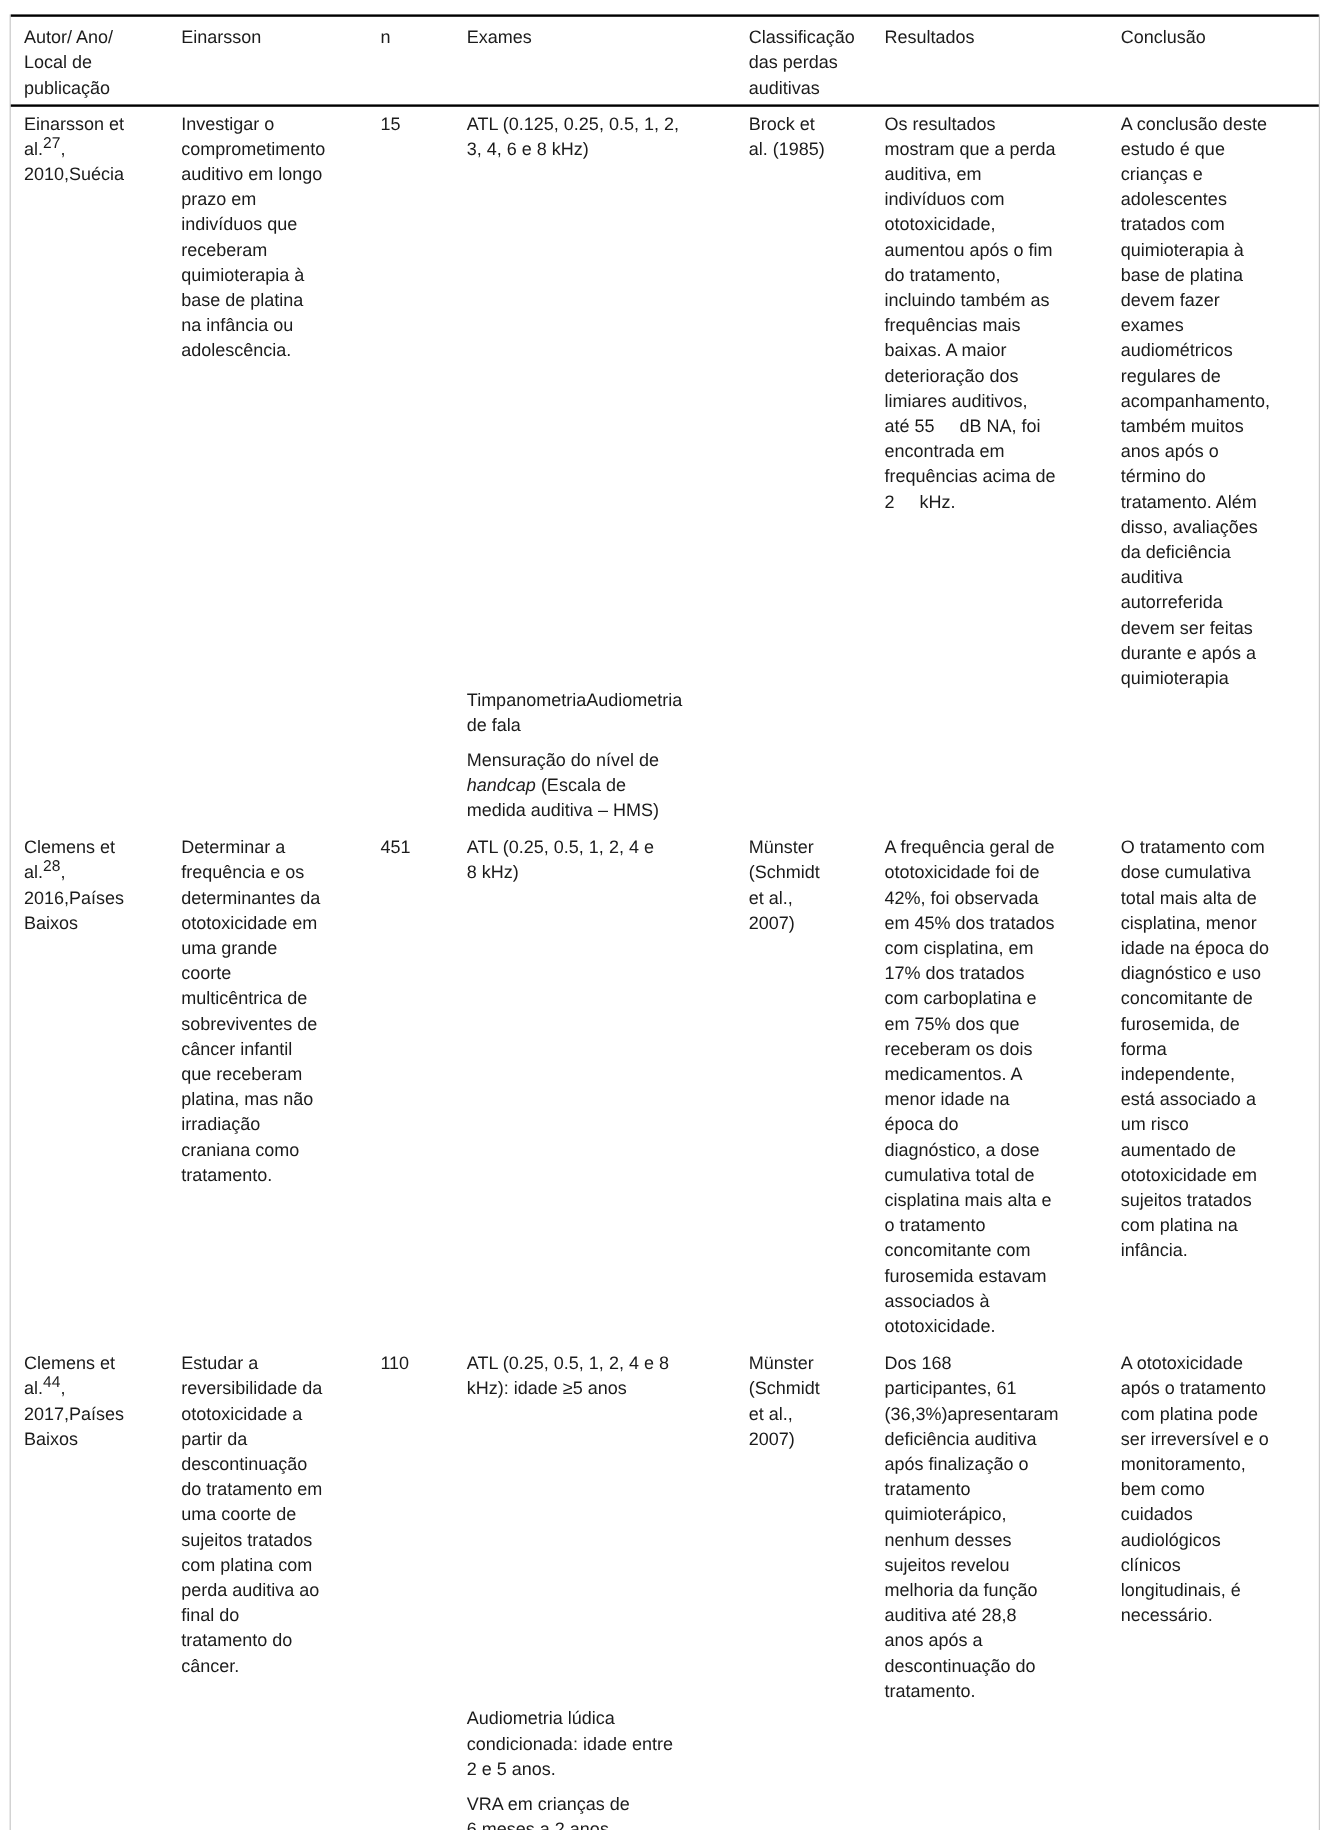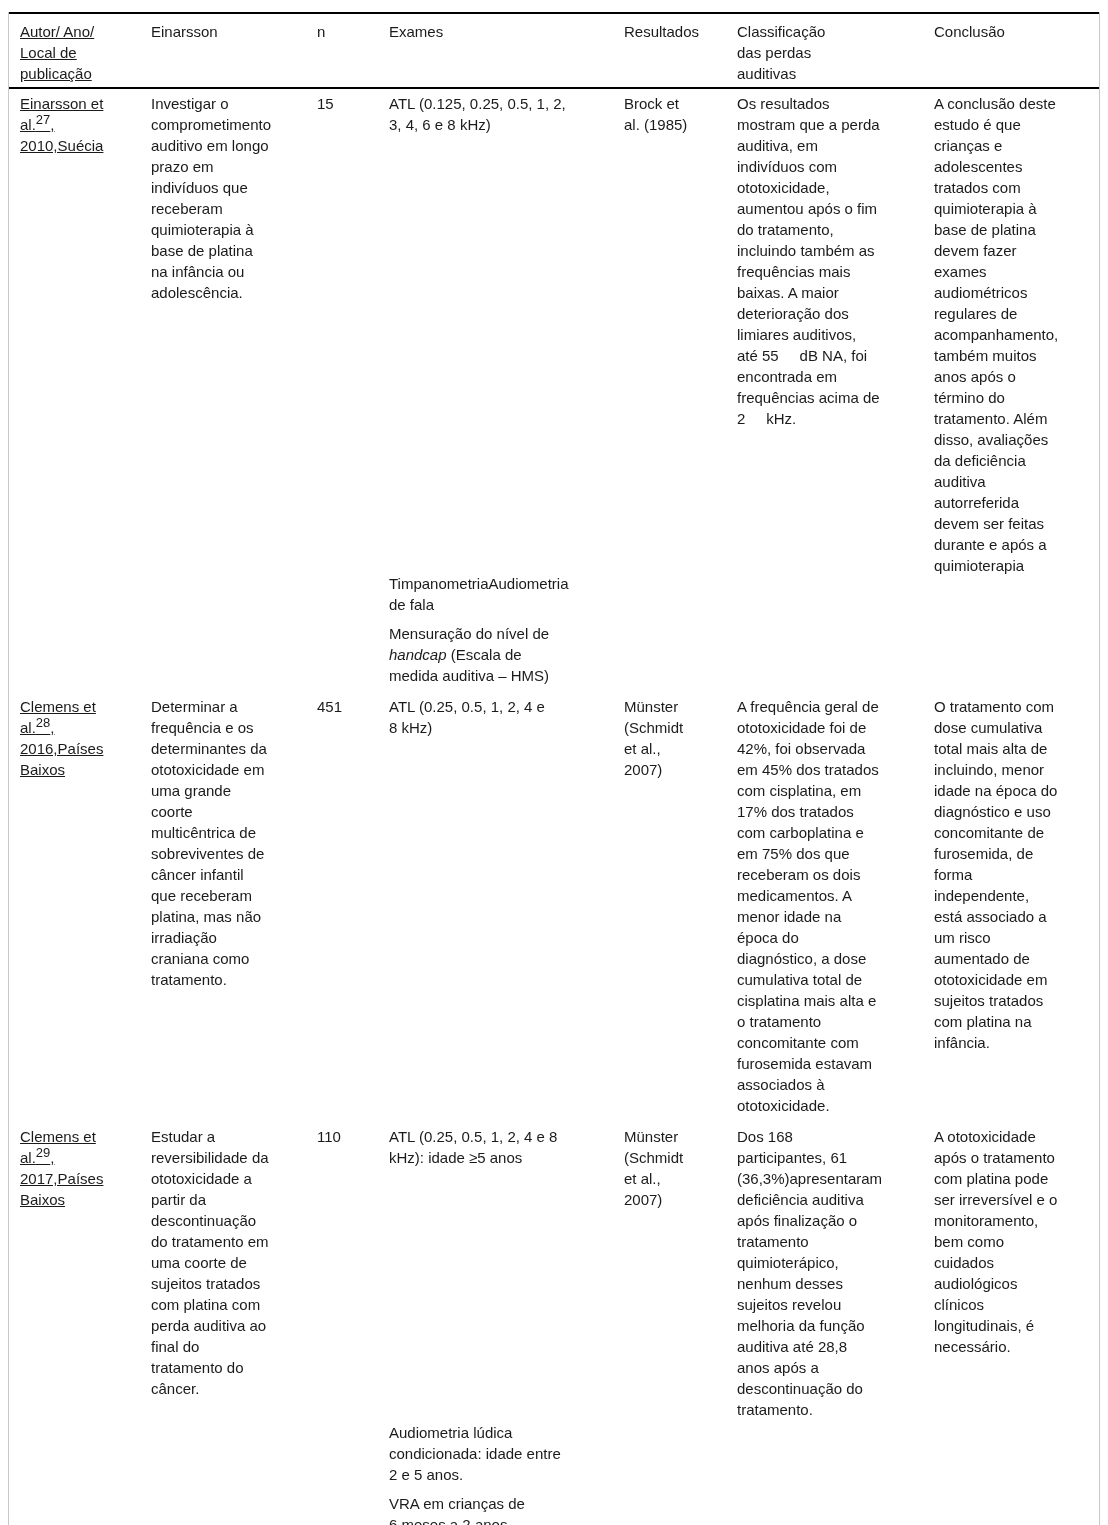--- a/index.html
+++ b/index.html
@@ -34,21 +34,21 @@
     border-bottom: 2px solid #000000;
   }
   .row {
     display: grid;
     grid-template-columns: 142px 166px 72px 235px 113px 197px 1fr;
   }
   .c {
     padding: 4px 14px 6px 0;
     vertical-align: top;
   }
-  .c.first { padding-left: 11px; text-decoration: underline; }
+  .c.first { padding-left: 11px; }
   .thead .c { padding-top: 7px; padding-bottom: 3px; }
   p, .t { white-space: pre-wrap; }
   sup {
     font-size: 13px;
     line-height: 0;
     vertical-align: super;
   }
   em { font-style: italic; }
   .spacer-r1 { height: 438px; }
   .spacer-r3 { height: 254px; }
@@ -69,26 +69,26 @@
       <div class="c">
           <p class="t">Einarsson</p>
         </div>
       <div class="c">
           <p class="t">n</p>
         </div>
       <div class="c">
           <p class="t">Exames</p>
         </div>
       <div class="c">
-          <p class="t">Resultados</p>
-        </div>
-      <div class="c">
           <p class="t">Classificação
 das perdas
 auditivas</p>
+        </div>
+      <div class="c">
+          <p class="t">Resultados</p>
         </div>
       <div class="c">
           <p class="t">Conclusão</p>
         </div>
     </div>
 
     <div class="tbody">
 
       <div class="row">
         <div class="c first">
@@ -225,41 +225,41 @@
 o tratamento
 concomitante com
 furosemida estavam
 associados à
 ototoxicidade.</p>
           </div>
         <div class="c">
             <p>O tratamento com
 dose cumulativa
 total mais alta de
-incluindo, menor
+cisplatina, menor
 idade na época do
 diagnóstico e uso
 concomitante de
 furosemida, de
 forma
 independente,
 está associado a
 um risco
 aumentado de
 ototoxicidade em
 sujeitos tratados
 com platina na
 infância.</p>
           </div>
       </div>
 
       <div class="row">
         <div class="c first">
           <p><span class="t">Clemens et
-al.</span><sup>29</sup><span class="t">,
+al.</span><sup>44</sup><span class="t">,
 2017,Países
 Baixos</span></p>
         </div>
         <div class="c">
             <p>Estudar a
 reversibilidade da
 ototoxicidade a
 partir da
 descontinuação
 do tratamento em

